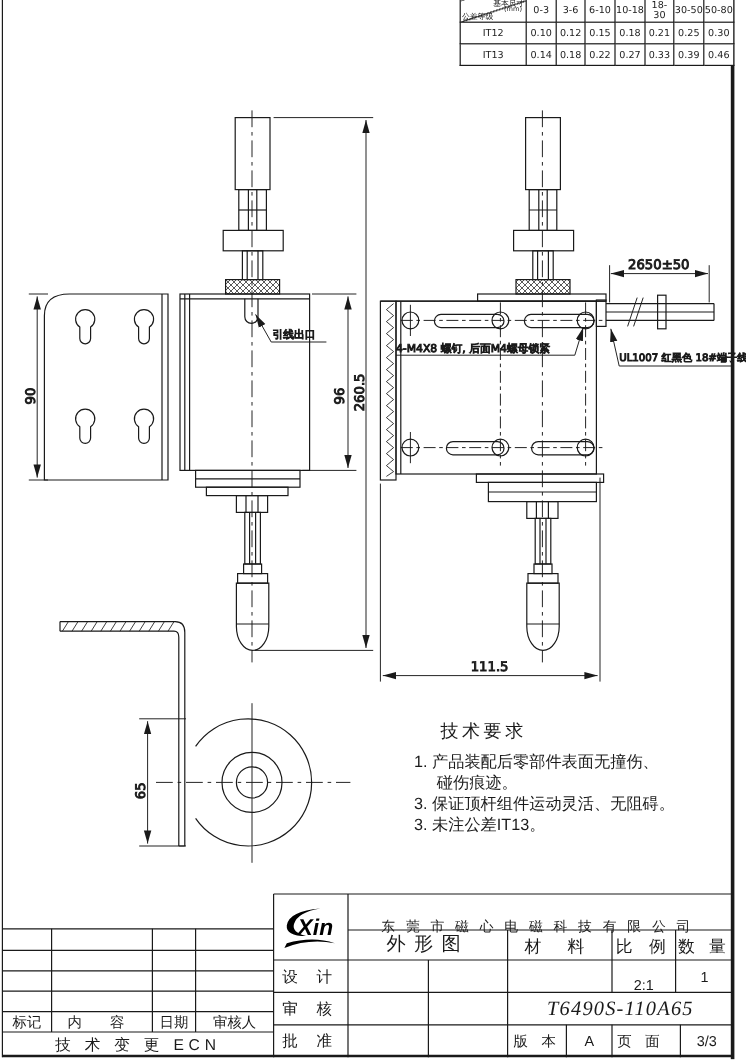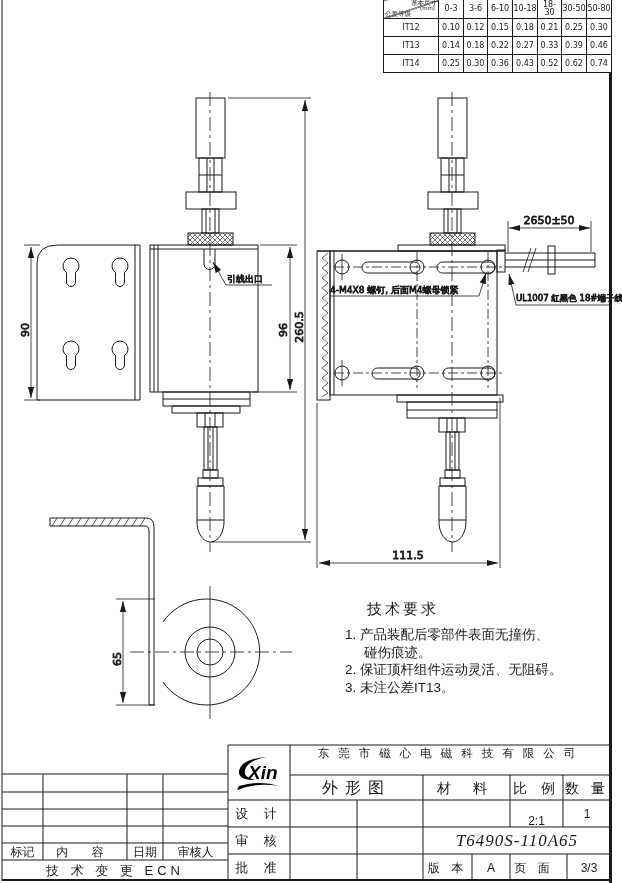--- a/index.html
+++ b/index.html
@@ -278,48 +278,38 @@
     <tr>
       <td>IT13</td>
       <td>0.14</td>
       <td>0.18</td>
       <td>0.22</td>
       <td>0.27</td>
       <td>0.33</td>
       <td>0.39</td>
       <td>0.46</td>
     </tr>
-    <tr>
-      <td>IT14</td>
-      <td>0.25</td>
-      <td>0.30</td>
-      <td>0.36</td>
-      <td>0.43</td>
-      <td>0.52</td>
-      <td>0.62</td>
-      <td>0.74</td>
-    </tr>
   </tbody>
     </table>
 
   <div class="techreq">
     <div class="tr-title">技术要求</div>
     <div class="tr-line">1. 产品装配后零部件表面无撞伤、</div>
     <div class="tr-line indent">碰伤痕迹。</div>
-    <div class="tr-line">2. 保证顶杆组件运动灵活、无阻碍。</div>
+    <div class="tr-line">3. 保证顶杆组件运动灵活、无阻碍。</div>
     <div class="tr-line">3. 未注公差IT13。</div>
   </div>
 
   <svg class="logo" viewBox="0 0 56 46">
     <path d="M36 7 Q10 9 8 21 Q7 30 24 30 Q12 27 14 20 Q17 10 36 7 Z" fill="#000" stroke="none"></path>
     <path d="M6 40 Q26 32 48 36 Q30 30 8 36 Z" fill="#000" stroke="none"></path>
     <text x="17" y="29" font-size="19" font-weight="bold" font-style="italic" fill="#000" font-family="Liberation Sans, sans-serif">Xin</text>
   </svg>
 
-  <div class="tbt" style="left:295px;top:747px;width:312px;height:14px;font-size:11.5px;letter-spacing:9px">东莞市磁心电磁科技有限公司</div>
+  <div class="tbt" style="left:295px;top:767px;width:312px;height:14px;font-size:11.5px;letter-spacing:9px">东莞市磁心电磁科技有限公司</div>
 
   <div class="tbt" style="left:291px;top:776px;width:131px;height:23px;font-size:16px;letter-spacing:7px">外形图</div>
   <div class="tbt" style="left:424px;top:776px;width:85px;height:23px;font-size:14px;letter-spacing:9px">材 料</div>
   <div class="tbt" style="left:511px;top:776px;width:51px;height:23px;font-size:14px;letter-spacing:5px">比 例</div>
   <div class="tbt" style="left:564px;top:776px;width:46px;height:23px;font-size:14px;letter-spacing:4px">数 量</div>
 
   <div class="tbt" style="left:229px;top:801px;width:60px;height:25px;font-size:13px;letter-spacing:6px">设 计</div>
   <div class="tbt" style="left:229px;top:828px;width:60px;height:25px;font-size:13px;letter-spacing:6px">审 核</div>
   <div class="tbt" style="left:229px;top:855px;width:60px;height:25px;font-size:13px;letter-spacing:6px">批 准</div>
 

